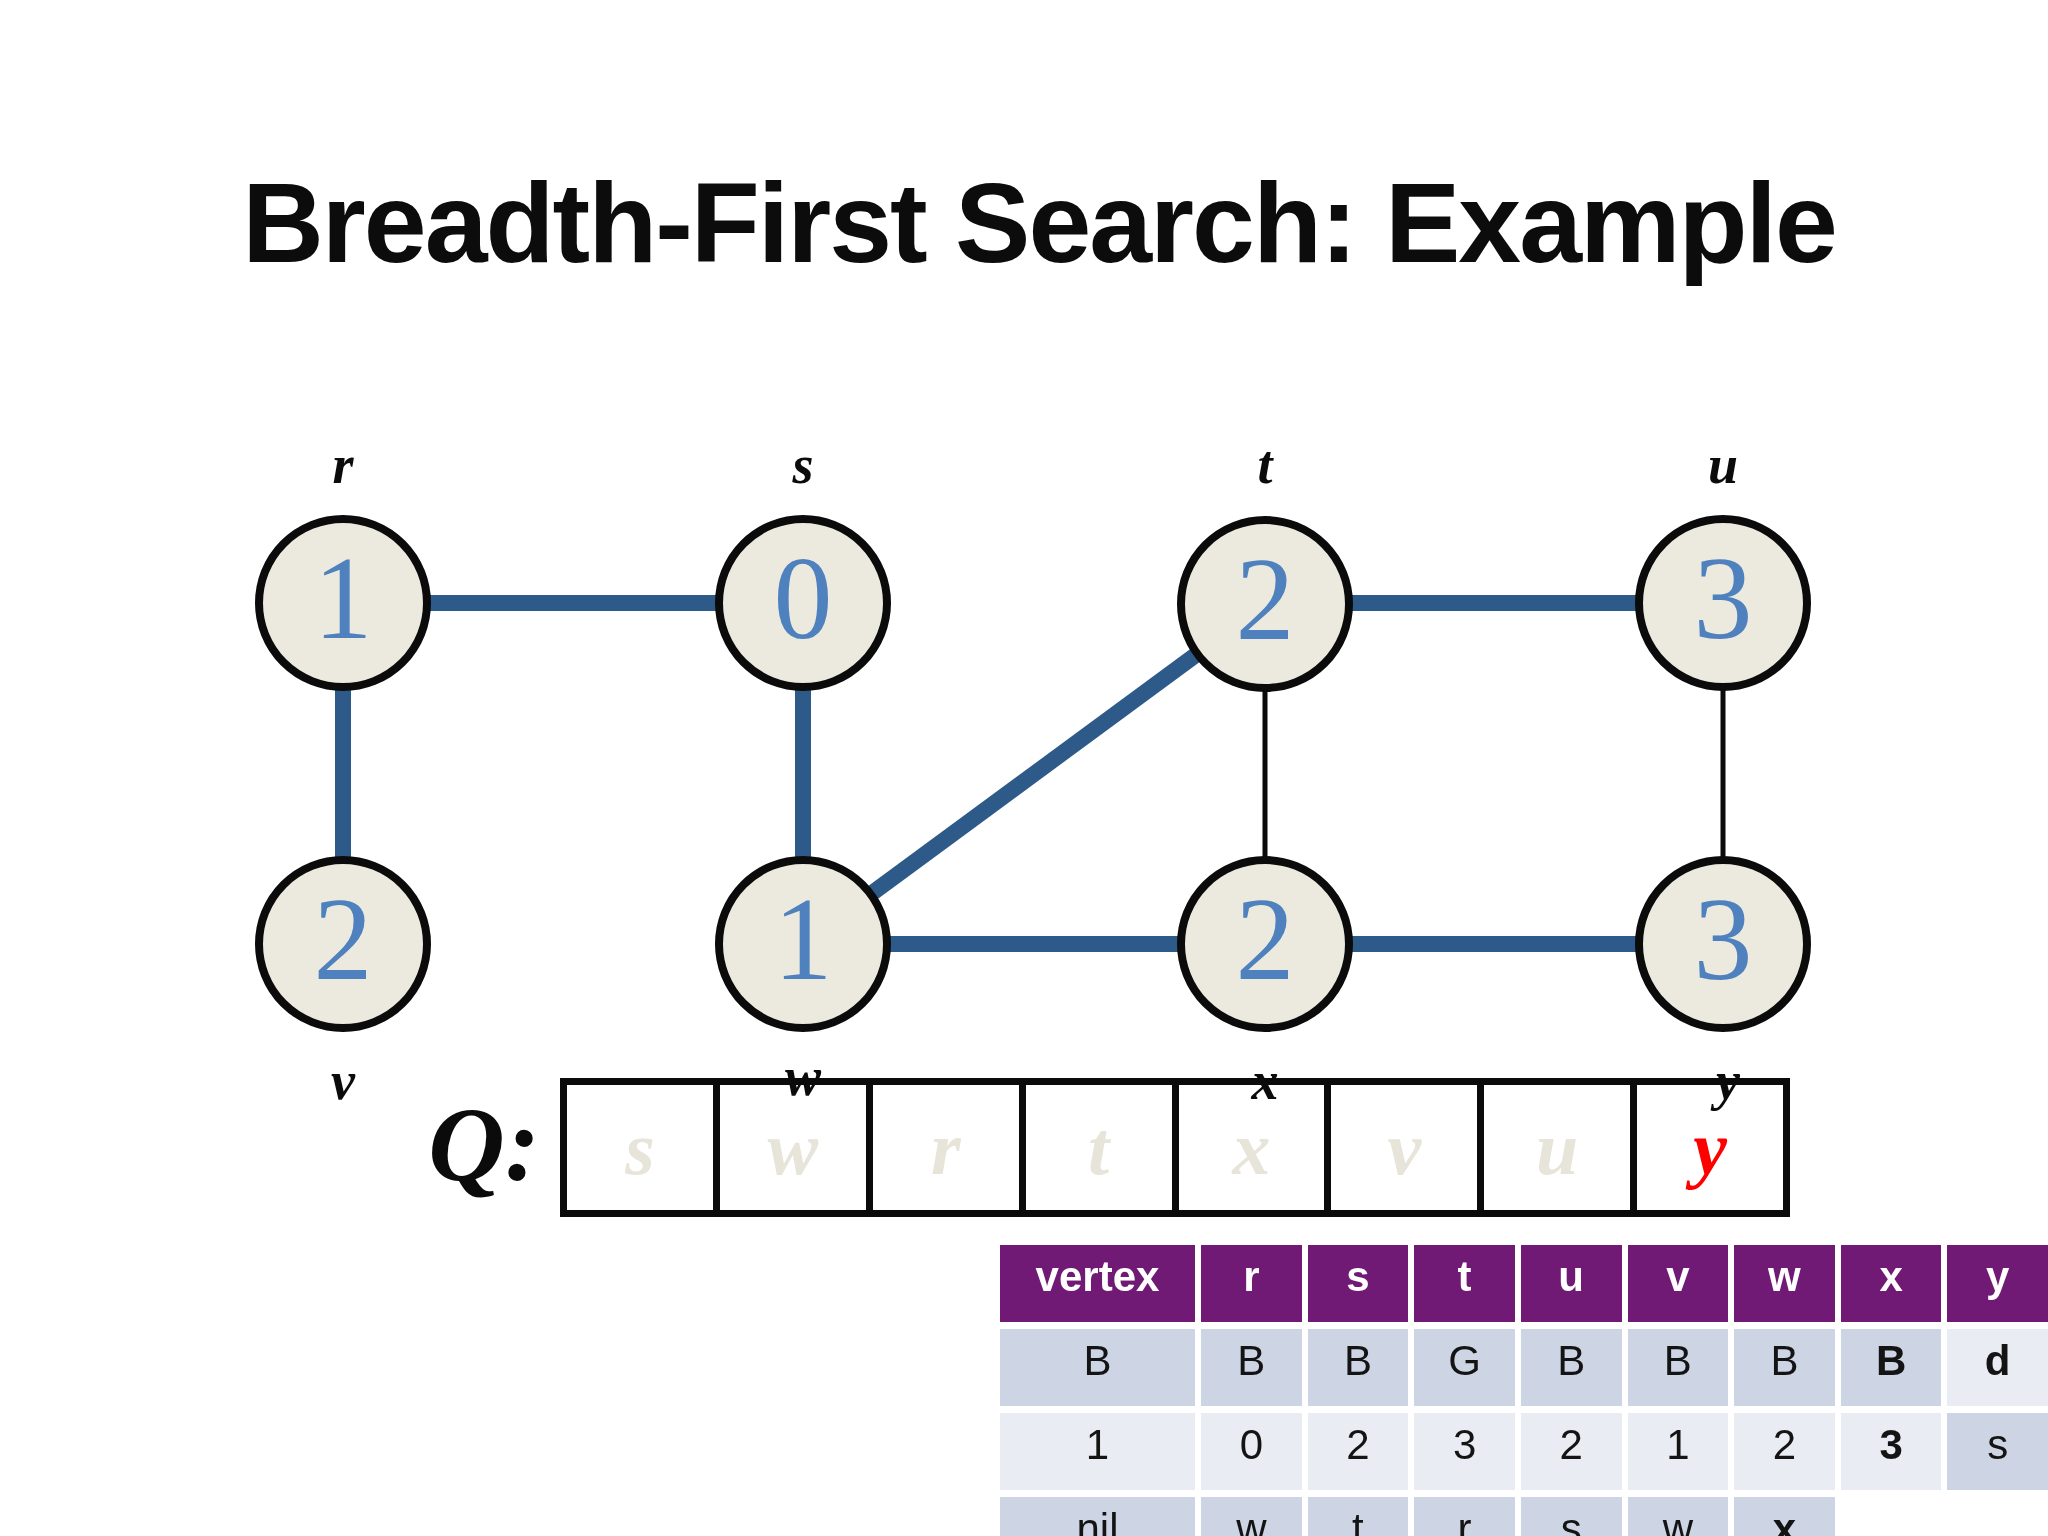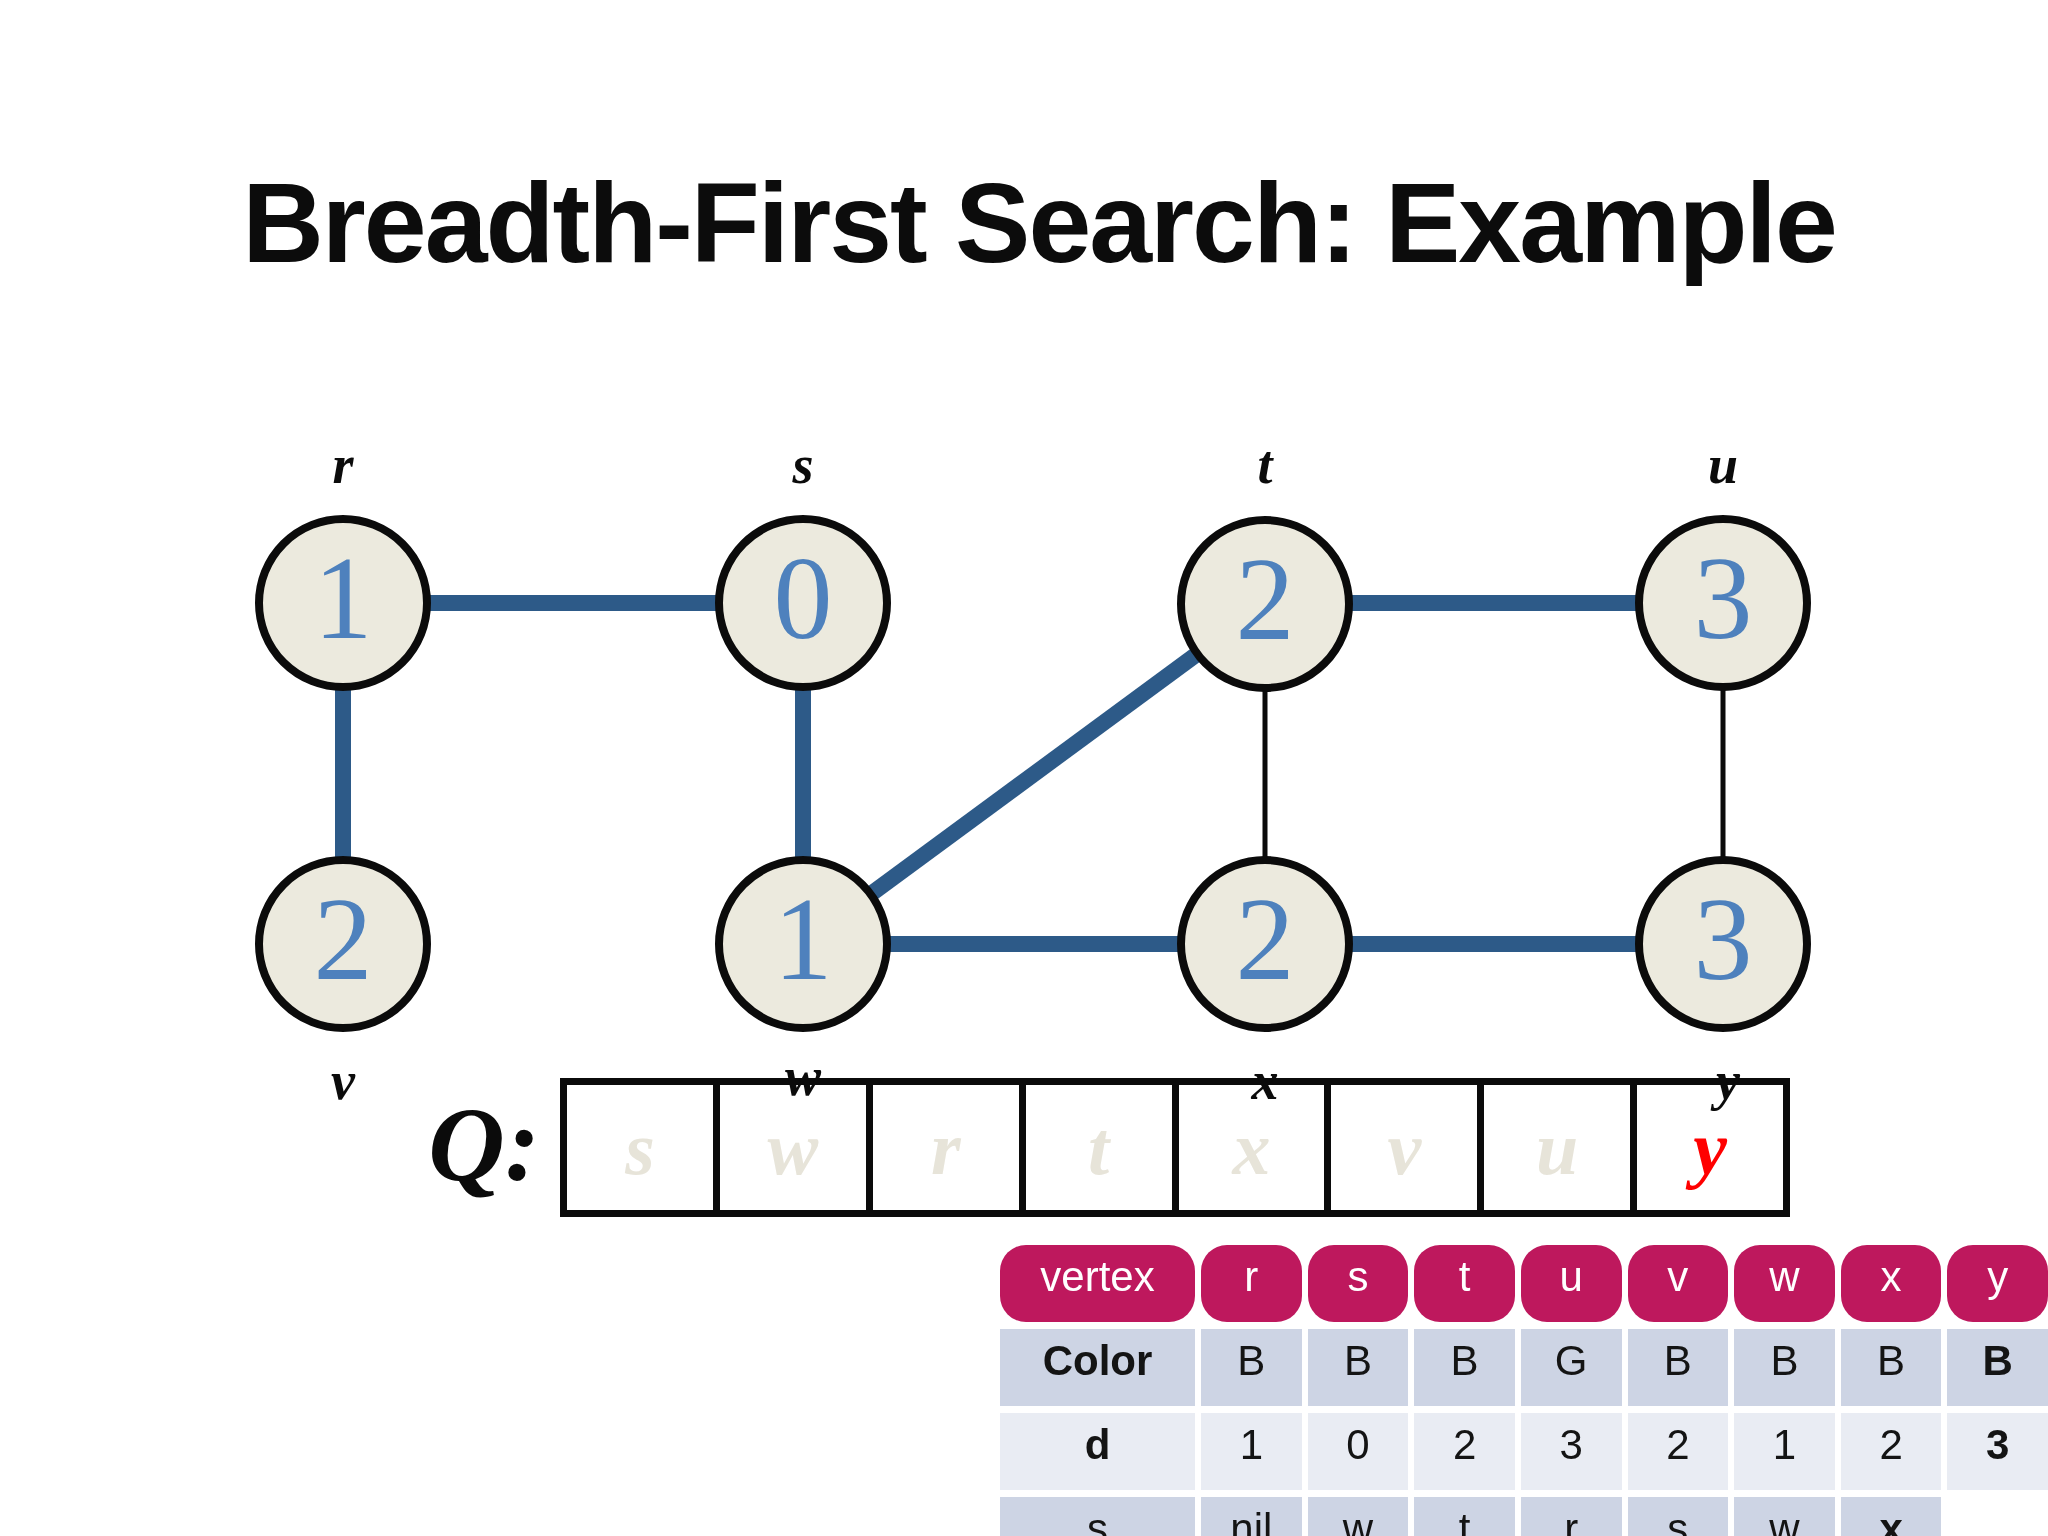--- a/index.html
+++ b/index.html
@@ -35,21 +35,21 @@
            font-family:"Liberation Serif", serif; font-style:italic; font-weight:700;
            font-size:76px; color:#e7e4d9; line-height:1; }
   .qcell:last-child { border-right:none; }
   .qcell.hot { color:#ff0000; }
 
   .btable { position:absolute; left:1000px; top:1205px; width:1048px;
             display:grid; grid-template-columns:195px repeat(8, 1fr);
             column-gap:6px; row-gap:7px; }
   .tcell { height:77px; display:flex; justify-content:center; align-items:flex-start;
            padding-top:8px; font-size:42px; color:#141414; }
-  .thead { background:#be185d; color:#ffffff; font-weight:400;border-radius:26px; }
+  .thead { background:#701a75; color:#ffffff; font-weight:700; }
   .banda { background:#cdd4e4; }
   .bandb { background:#e9ecf3; }
   .rowlabel { font-weight:700; }
   .boldcell { font-weight:700; }
 </style>
 </head>
 <body>
 
 <div class="stage">
 
@@ -117,21 +117,20 @@
     <div class="tcell thead">vertex</div>
     <div class="tcell thead">r</div>
     <div class="tcell thead">s</div>
     <div class="tcell thead">t</div>
     <div class="tcell thead">u</div>
     <div class="tcell thead">v</div>
     <div class="tcell thead">w</div>
     <div class="tcell thead">x</div>
     <div class="tcell thead">y</div>
 
-    <div class="tcell banda rowlabel">Color</div>
     <div class="tcell banda">B</div>
     <div class="tcell banda">B</div>
     <div class="tcell banda">B</div>
     <div class="tcell banda">G</div>
     <div class="tcell banda">B</div>
     <div class="tcell banda">B</div>
     <div class="tcell banda">B</div>
     <div class="tcell banda boldcell">B</div>
 
     <div class="tcell bandb rowlabel">d</div>

